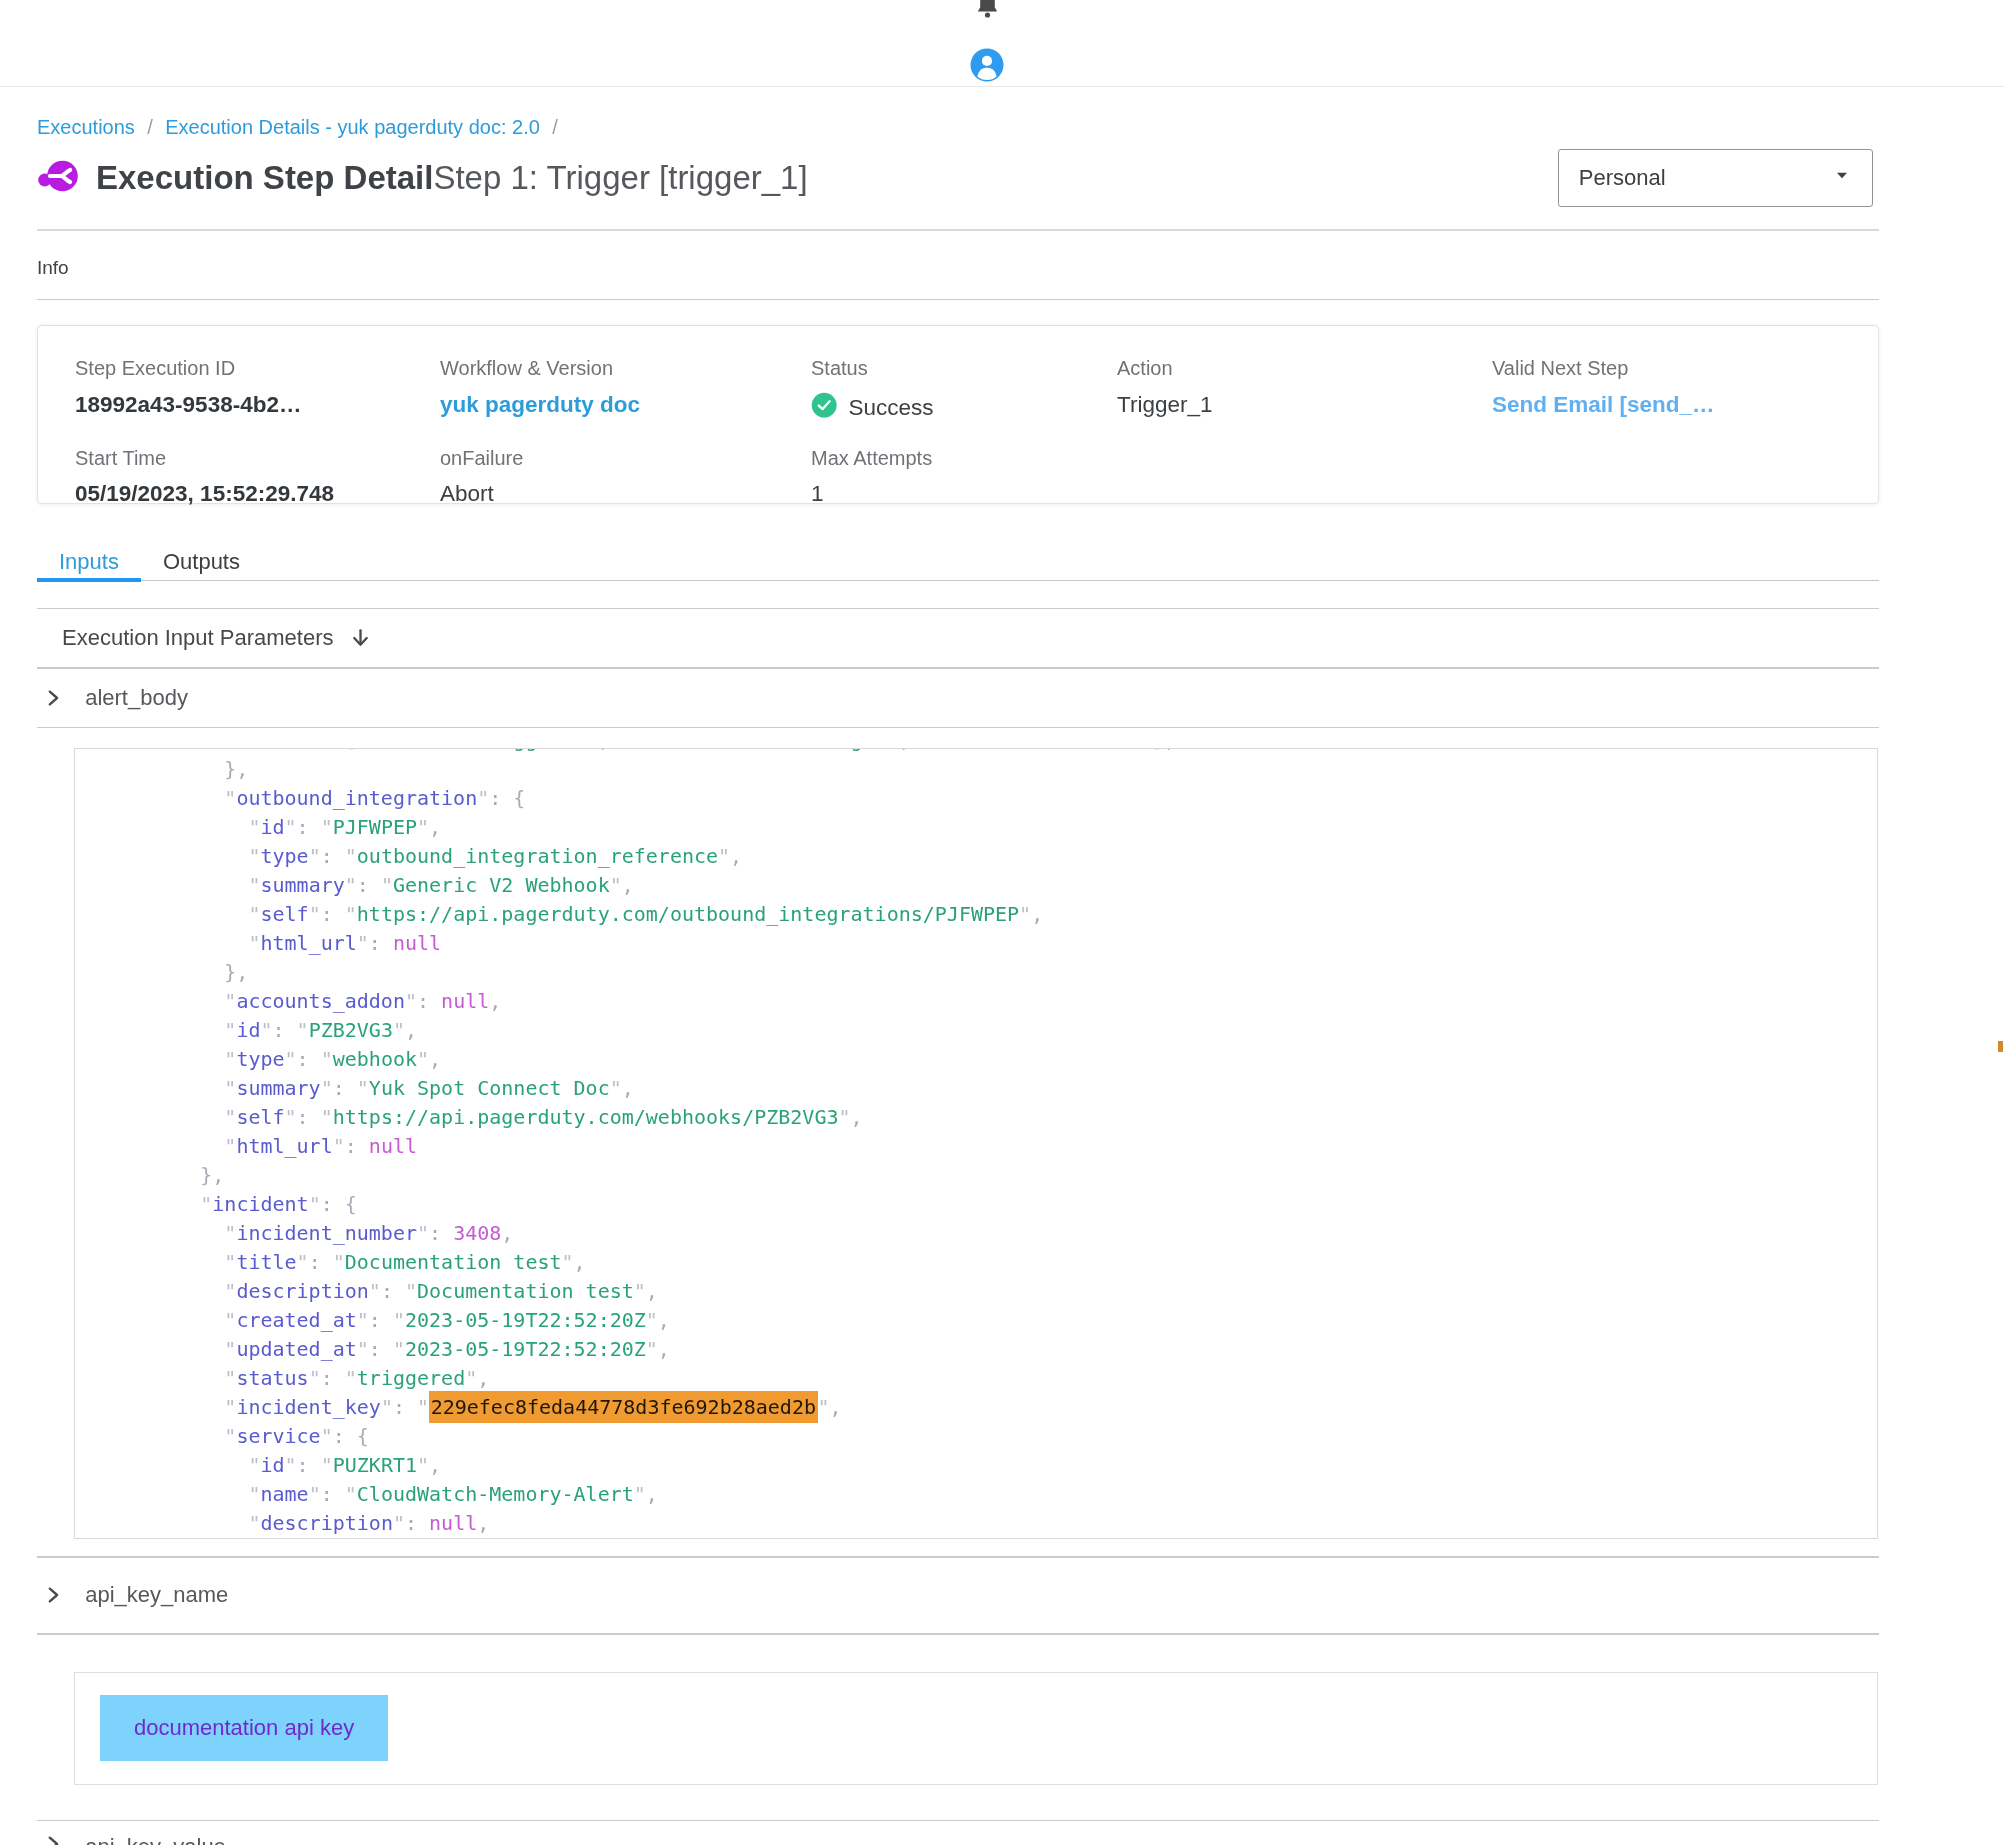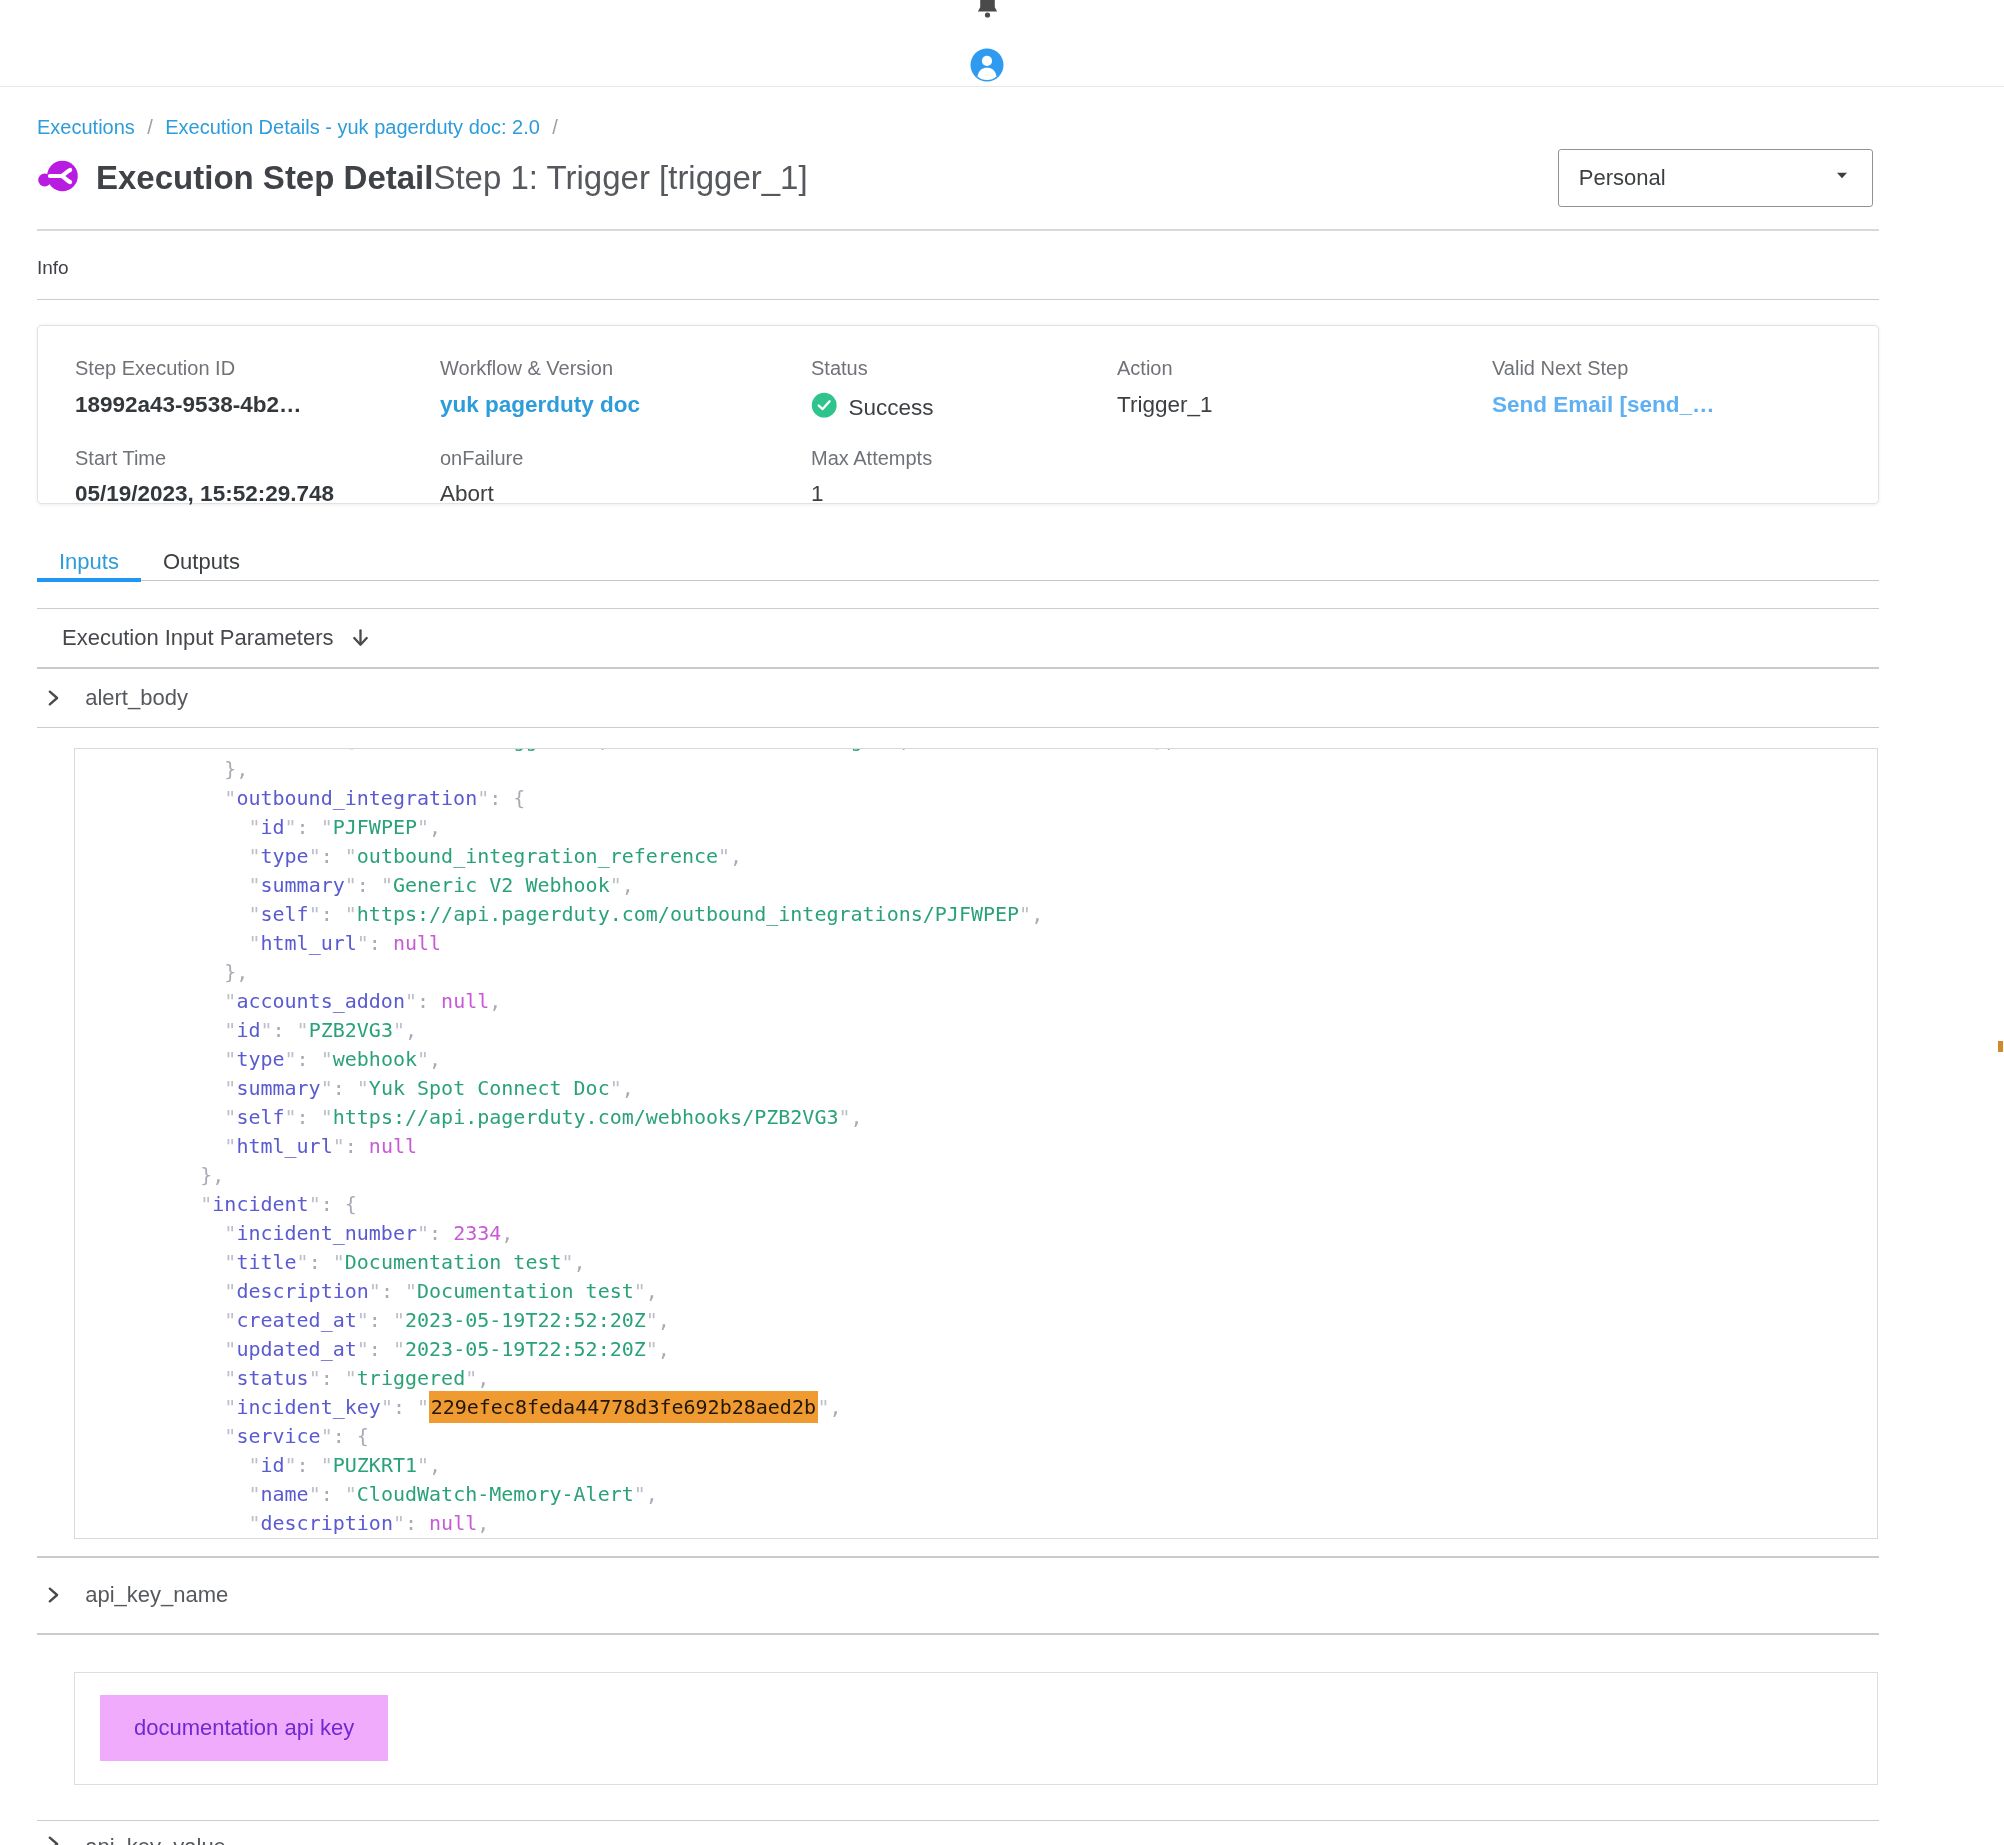--- a/index.html
+++ b/index.html
@@ -74,21 +74,21 @@
   .tk-s { color:#2aa277; }
   .tk-n { color:#c75bd4; }
   .tk-p { color:#a8aab5; }
   .tk-q { color:#bdbecb; }
   .tk-hl { background:#ef9b32; color:#21160a; padding:3.9px 1.6px; }
 
   
   .div-after-code { margin-top:17px; }
   .value-panel { margin-top:37px; margin-left:37px; width:1804px; height:113px;
     border:0.8px solid #dedede; background:#fff; display:flex; align-items:center; padding-left:25px; }
-  .chip { background:#f0abfc; color:#7029d1; font-size:22px; padding:20px 34px; }
+  .chip { background:#7dd3fc; color:#7029d1; font-size:22px; padding:20px 34px; }
   .div-after-panel { margin-top:35px; }
 
   .scroll-mark { position:absolute; right:1.6px; top:1041px; width:5.4px; height:11px; background:#cf8a2d; }
 </style>
 </head>
 <body>
 
 <header class="topbar">
   <div class="tb-group">
     <span>
@@ -260,21 +260,21 @@
         <div class="code-line"><span class="tk-w">          </span><span class="tk-q">"</span><span class="tk-k">html_url</span><span class="tk-q">"</span><span class="tk-p">: </span><span class="tk-n">null</span></div>
         <div class="code-line"><span class="tk-w">        </span><span class="tk-p">},</span></div>
         <div class="code-line"><span class="tk-w">        </span><span class="tk-q">"</span><span class="tk-k">accounts_addon</span><span class="tk-q">"</span><span class="tk-p">: </span><span class="tk-n">null</span><span class="tk-p">,</span></div>
         <div class="code-line"><span class="tk-w">        </span><span class="tk-q">"</span><span class="tk-k">id</span><span class="tk-q">"</span><span class="tk-p">: </span><span class="tk-q">"</span><span class="tk-s">PZB2VG3</span><span class="tk-q">"</span><span class="tk-p">,</span></div>
         <div class="code-line"><span class="tk-w">        </span><span class="tk-q">"</span><span class="tk-k">type</span><span class="tk-q">"</span><span class="tk-p">: </span><span class="tk-q">"</span><span class="tk-s">webhook</span><span class="tk-q">"</span><span class="tk-p">,</span></div>
         <div class="code-line"><span class="tk-w">        </span><span class="tk-q">"</span><span class="tk-k">summary</span><span class="tk-q">"</span><span class="tk-p">: </span><span class="tk-q">"</span><span class="tk-s">Yuk Spot Connect Doc</span><span class="tk-q">"</span><span class="tk-p">,</span></div>
         <div class="code-line"><span class="tk-w">        </span><span class="tk-q">"</span><span class="tk-k">self</span><span class="tk-q">"</span><span class="tk-p">: </span><span class="tk-q">"</span><span class="tk-s">https://api.pagerduty.com/webhooks/PZB2VG3</span><span class="tk-q">"</span><span class="tk-p">,</span></div>
         <div class="code-line"><span class="tk-w">        </span><span class="tk-q">"</span><span class="tk-k">html_url</span><span class="tk-q">"</span><span class="tk-p">: </span><span class="tk-n">null</span></div>
         <div class="code-line"><span class="tk-w">      </span><span class="tk-p">},</span></div>
         <div class="code-line"><span class="tk-w">      </span><span class="tk-q">"</span><span class="tk-k">incident</span><span class="tk-q">"</span><span class="tk-p">: {</span></div>
-        <div class="code-line"><span class="tk-w">        </span><span class="tk-q">"</span><span class="tk-k">incident_number</span><span class="tk-q">"</span><span class="tk-p">: </span><span class="tk-n">2334</span><span class="tk-p">,</span></div>
+        <div class="code-line"><span class="tk-w">        </span><span class="tk-q">"</span><span class="tk-k">incident_number</span><span class="tk-q">"</span><span class="tk-p">: </span><span class="tk-n">3408</span><span class="tk-p">,</span></div>
         <div class="code-line"><span class="tk-w">        </span><span class="tk-q">"</span><span class="tk-k">title</span><span class="tk-q">"</span><span class="tk-p">: </span><span class="tk-q">"</span><span class="tk-s">Documentation test</span><span class="tk-q">"</span><span class="tk-p">,</span></div>
         <div class="code-line"><span class="tk-w">        </span><span class="tk-q">"</span><span class="tk-k">description</span><span class="tk-q">"</span><span class="tk-p">: </span><span class="tk-q">"</span><span class="tk-s">Documentation test</span><span class="tk-q">"</span><span class="tk-p">,</span></div>
         <div class="code-line"><span class="tk-w">        </span><span class="tk-q">"</span><span class="tk-k">created_at</span><span class="tk-q">"</span><span class="tk-p">: </span><span class="tk-q">"</span><span class="tk-s">2023-05-19T22:52:20Z</span><span class="tk-q">"</span><span class="tk-p">,</span></div>
         <div class="code-line"><span class="tk-w">        </span><span class="tk-q">"</span><span class="tk-k">updated_at</span><span class="tk-q">"</span><span class="tk-p">: </span><span class="tk-q">"</span><span class="tk-s">2023-05-19T22:52:20Z</span><span class="tk-q">"</span><span class="tk-p">,</span></div>
         <div class="code-line"><span class="tk-w">        </span><span class="tk-q">"</span><span class="tk-k">status</span><span class="tk-q">"</span><span class="tk-p">: </span><span class="tk-q">"</span><span class="tk-s">triggered</span><span class="tk-q">"</span><span class="tk-p">,</span></div>
         <div class="code-line"><span class="tk-w">        </span><span class="tk-q">"</span><span class="tk-k">incident_key</span><span class="tk-q">"</span><span class="tk-p">: </span><span class="tk-q">"</span><span class="tk-hl">229efec8feda44778d3fe692b28aed2b</span><span class="tk-q">"</span><span class="tk-p">,</span></div>
         <div class="code-line"><span class="tk-w">        </span><span class="tk-q">"</span><span class="tk-k">service</span><span class="tk-q">"</span><span class="tk-p">: {</span></div>
         <div class="code-line"><span class="tk-w">          </span><span class="tk-q">"</span><span class="tk-k">id</span><span class="tk-q">"</span><span class="tk-p">: </span><span class="tk-q">"</span><span class="tk-s">PUZKRT1</span><span class="tk-q">"</span><span class="tk-p">,</span></div>
         <div class="code-line"><span class="tk-w">          </span><span class="tk-q">"</span><span class="tk-k">name</span><span class="tk-q">"</span><span class="tk-p">: </span><span class="tk-q">"</span><span class="tk-s">CloudWatch-Memory-Alert</span><span class="tk-q">"</span><span class="tk-p">,</span></div>
         <div class="code-line"><span class="tk-w">          </span><span class="tk-q">"</span><span class="tk-k">description</span><span class="tk-q">"</span><span class="tk-p">: </span><span class="tk-n">null</span><span class="tk-p">,</span></div>

